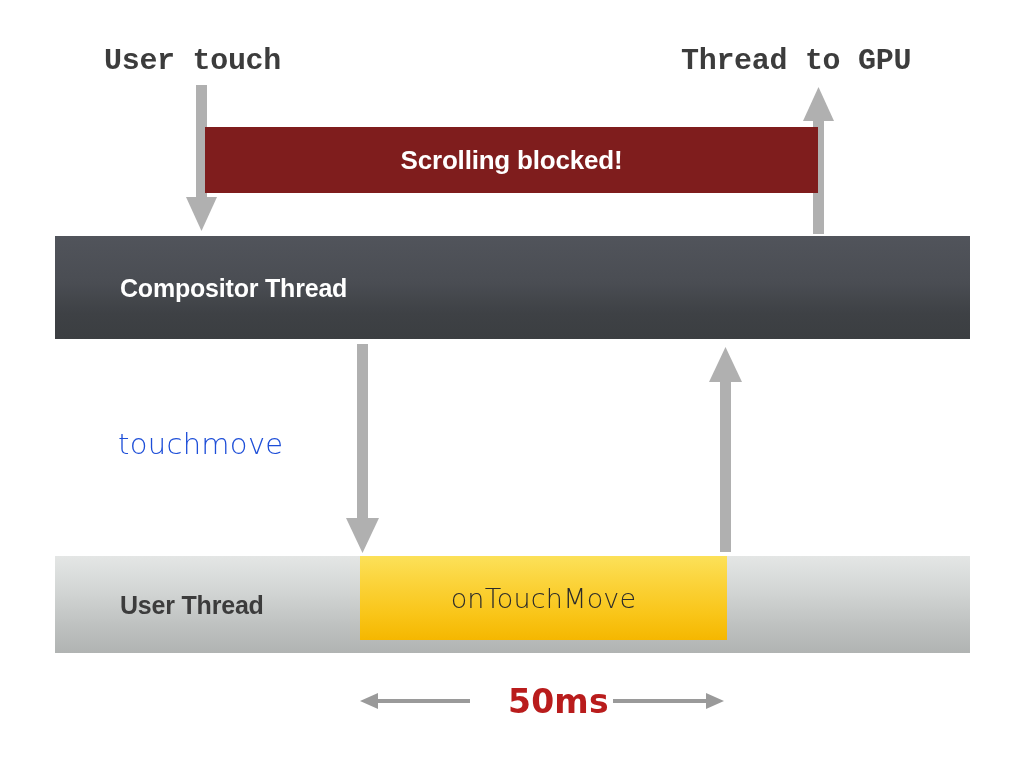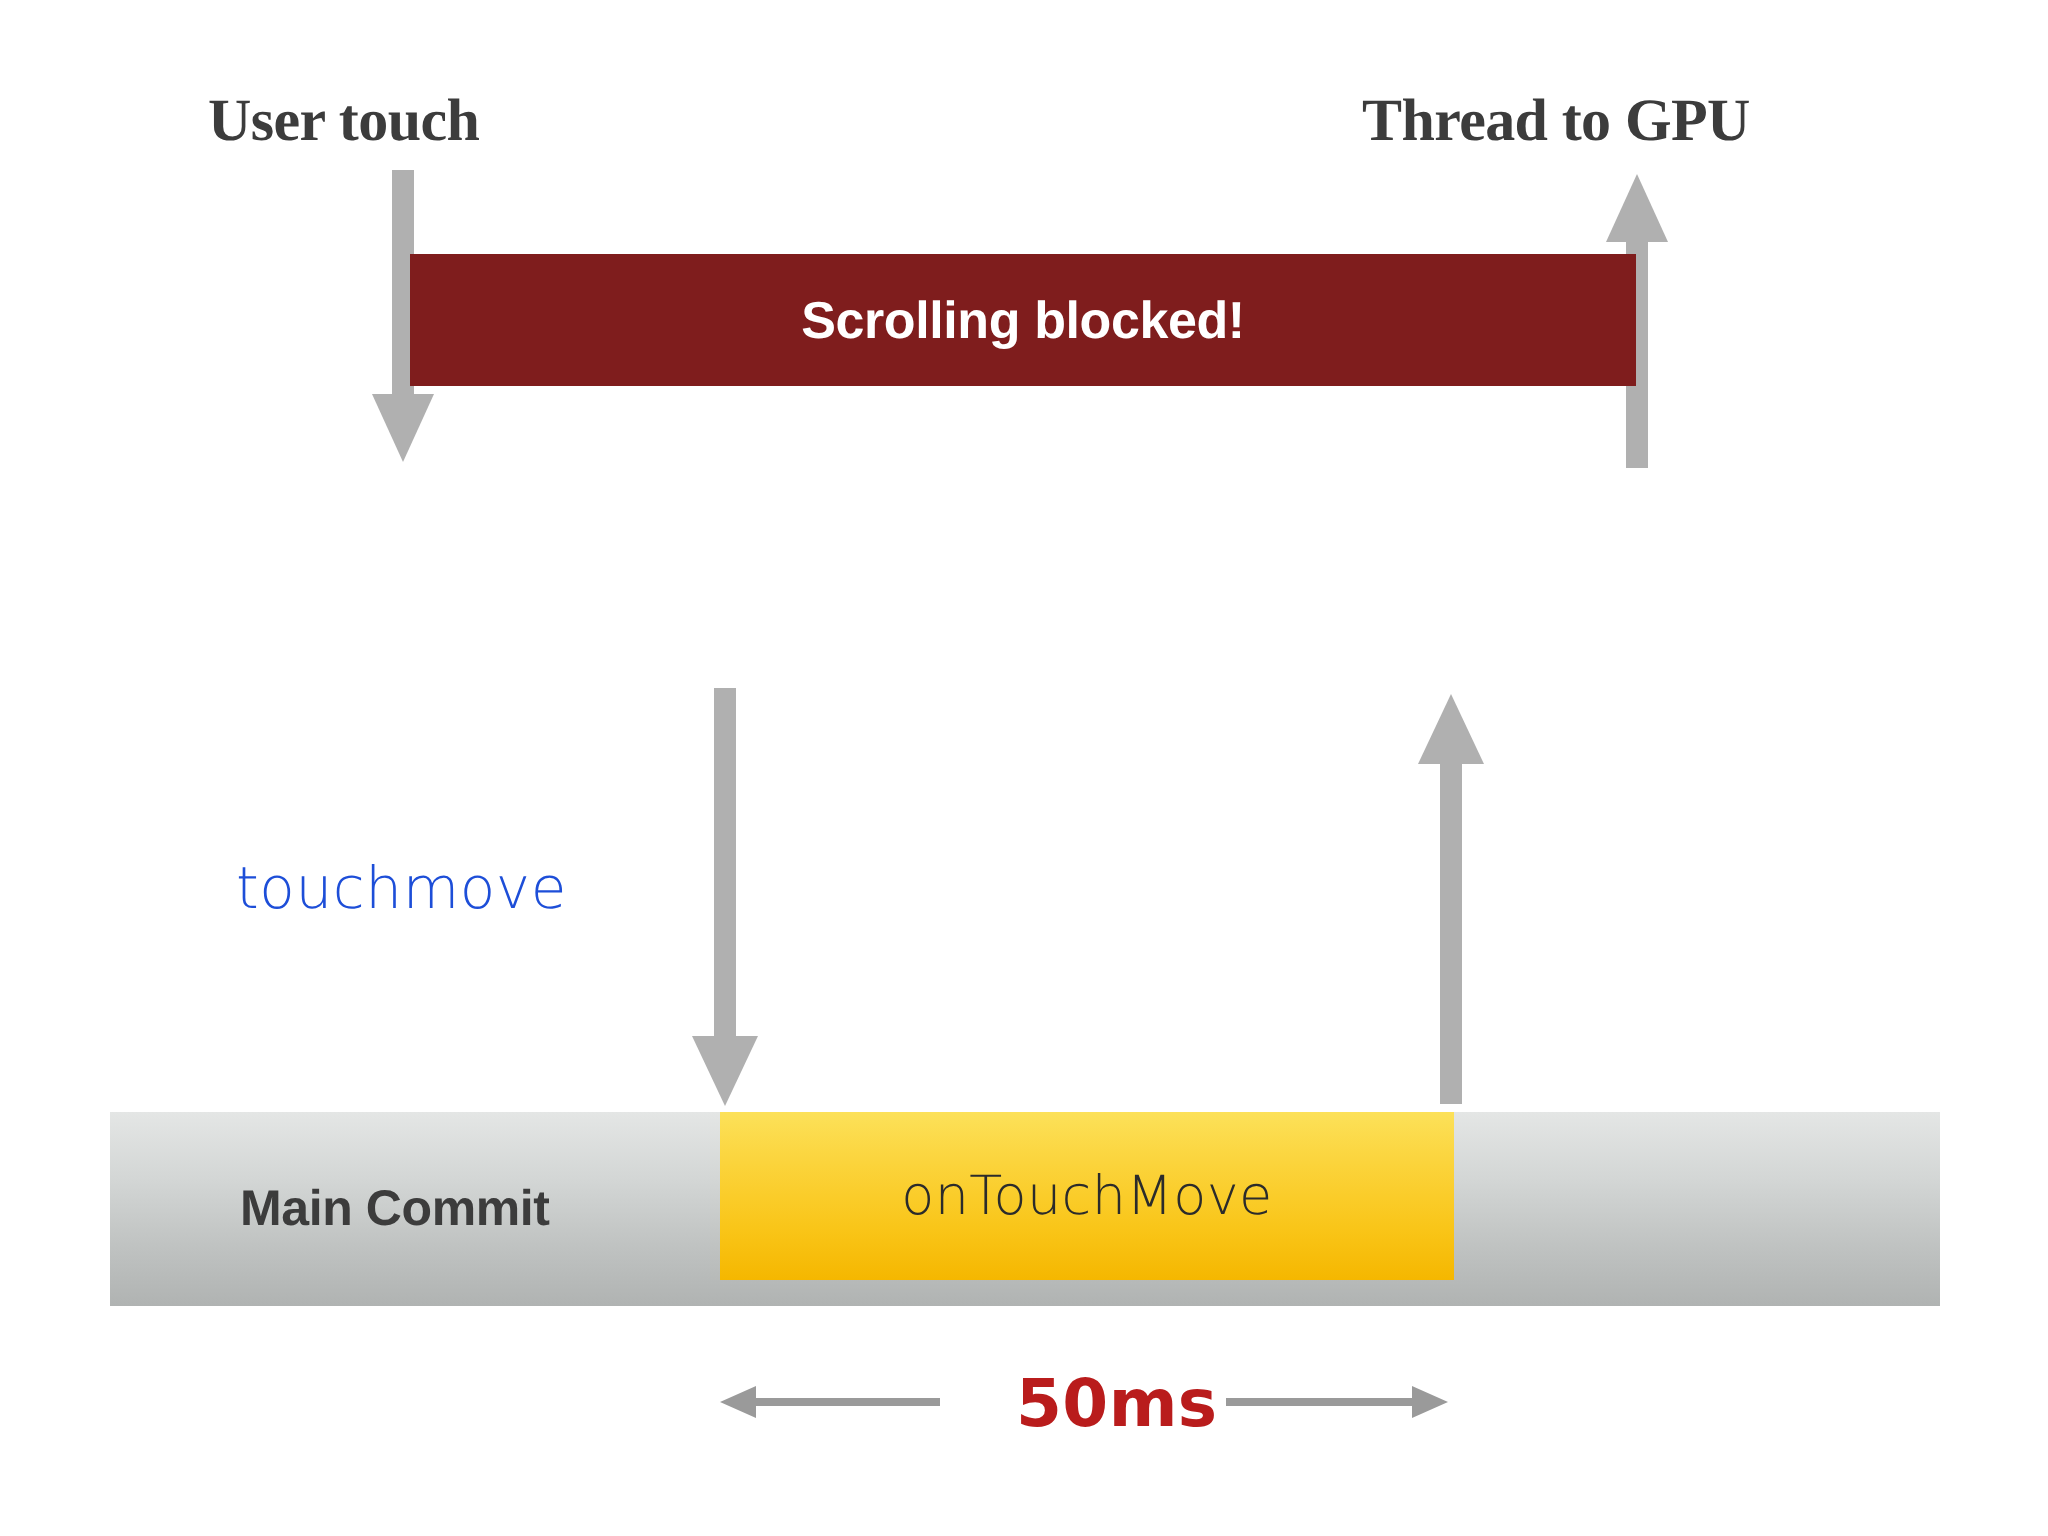--- a/index.html
+++ b/index.html
@@ -16,21 +16,21 @@
   #stage {
     position: relative;
     width: 1024px;
     height: 768px;
     background: #ffffff;
   }
 
   
   .top-label {
     position: absolute;
-    font-family: Liberation Serif, serif;
+    font-family: Liberation Mono, monospace;
     font-weight: bold;
     font-size: 30px;
     color: #3c3c3c;
     letter-spacing: -0.3px;
     white-space: nowrap;
   }
   #label-user-touch { left: 104px; top: 44px; }
   #label-commit-gpu { left: 681px; top: 44px; }
 
   
@@ -190,25 +190,28 @@
       <polygon points="378,693 378,709 360,701" fill="#9a9a9a"></polygon>
       <line x1="613" y1="701" x2="712" y2="701" stroke="#9a9a9a" stroke-width="4"></line>
       <polygon points="706,693 706,709 724,701" fill="#9a9a9a"></polygon>
     </g>
   </svg>
 
   <div id="red-bar">
     <div id="red-bar-text">Scrolling blocked!</div>
   </div>
 
+  <div class="thread-bar" id="compositor-bar">
+    <div id="compositor-label">Compositor Thread</div>
+  </div>
 
   <div id="touchmove-label">touchmove</div>
 
   <div class="thread-bar" id="main-bar">
-    <div id="main-label">Main Commit</div>
+    <div id="main-label">User Thread</div>
   </div>
 
   <div id="task-block">
     <div id="task-block-text">onTouchMove</div>
   </div>
 
   <div id="measure-label">50ms</div>
 
 </div>
 

